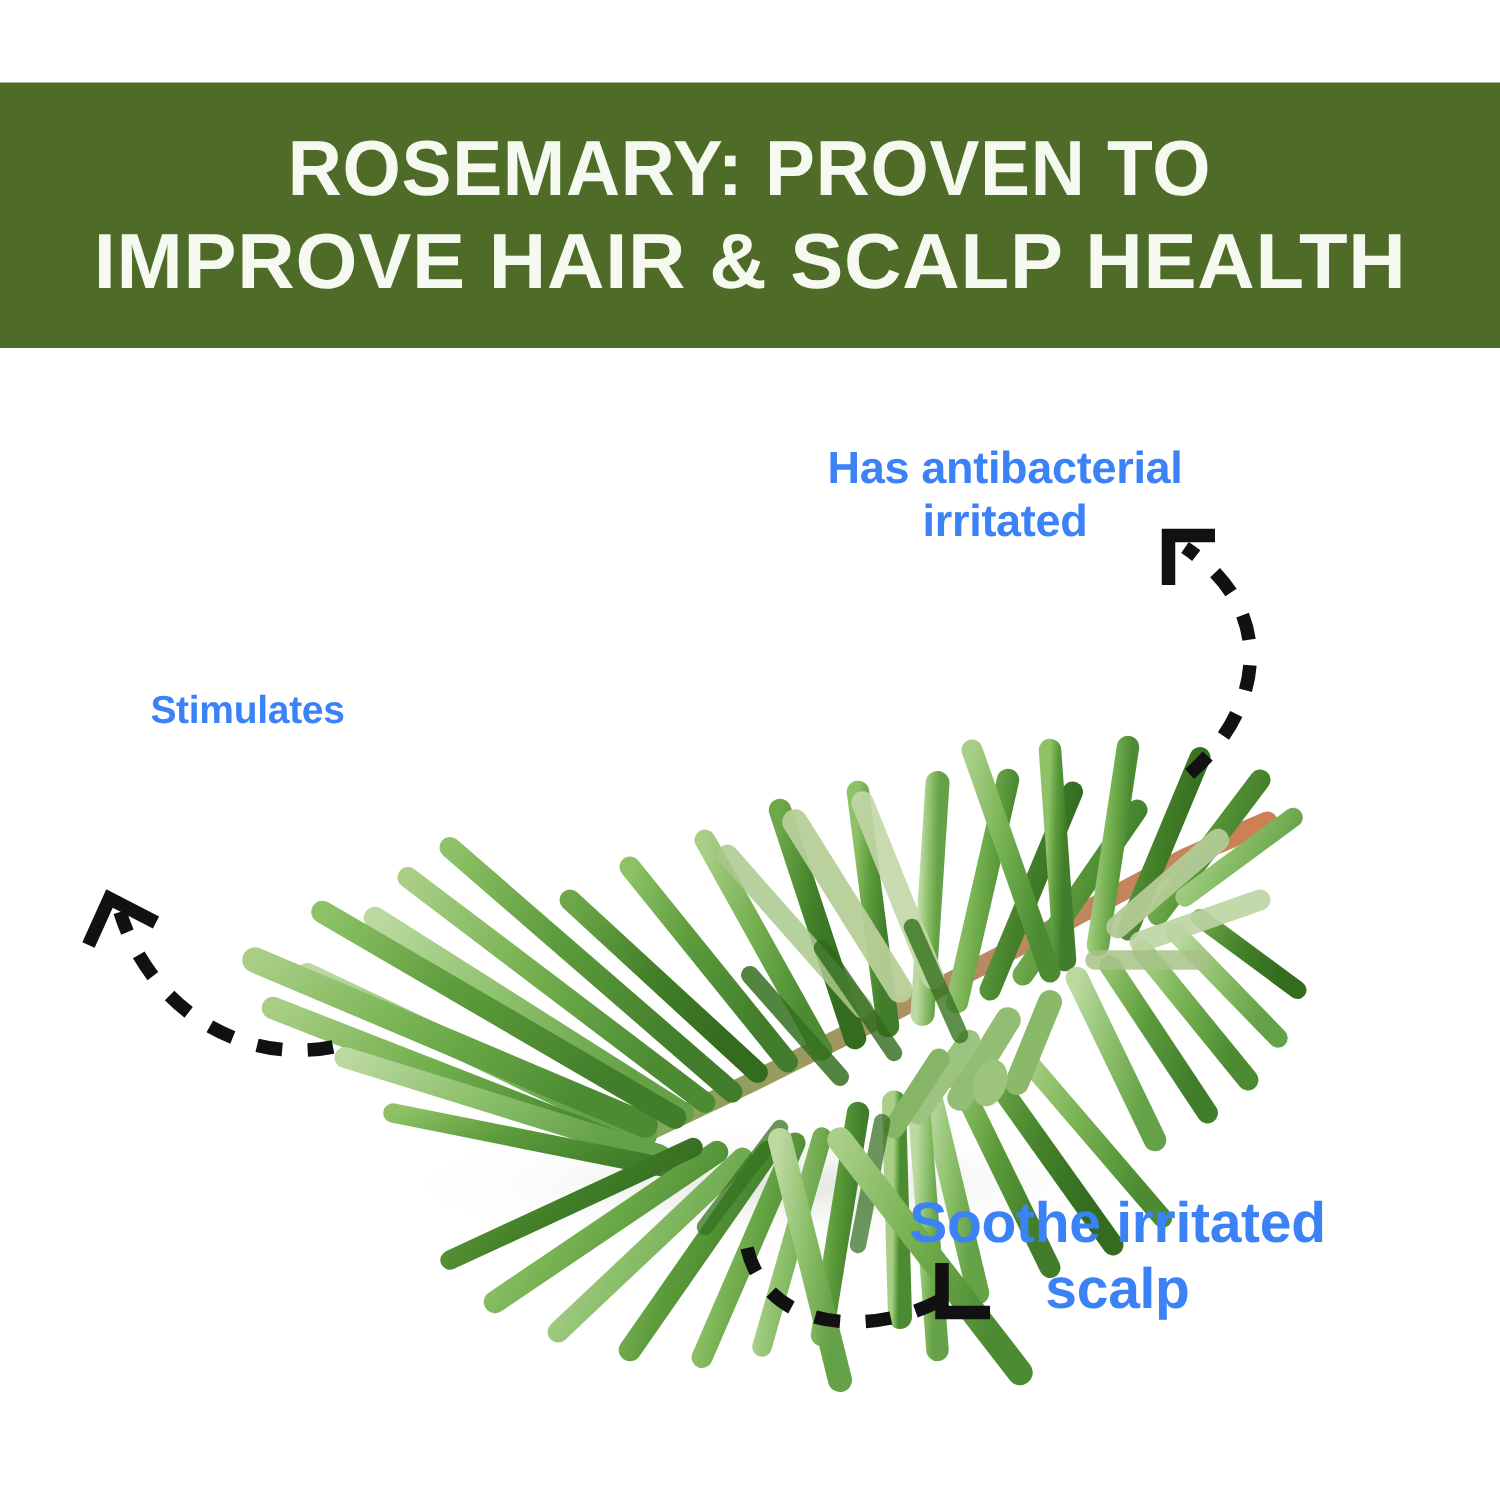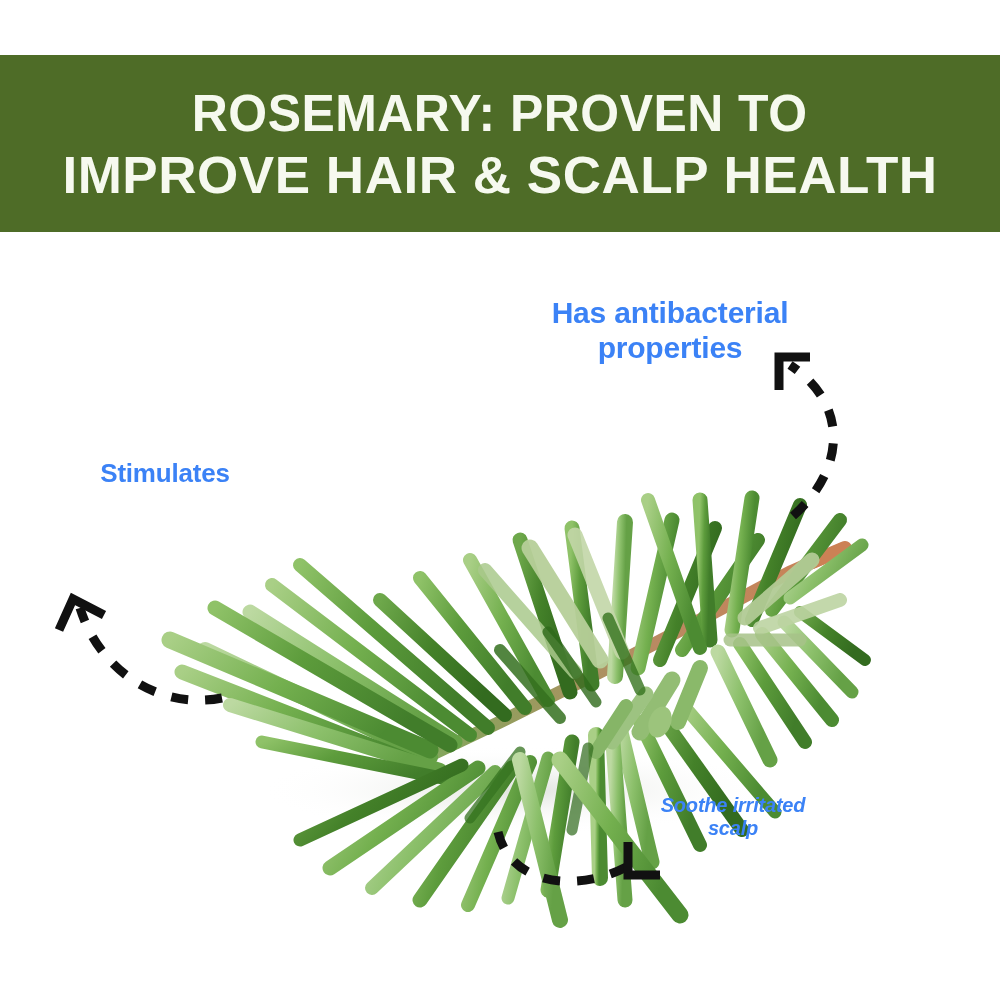--- a/index.html
+++ b/index.html
@@ -64,25 +64,24 @@
     width: 340px;
     font-size: 30px;
   }
   #callout-circulation {
     left: 45px;
     top: 458px;
     width: 240px;
     font-size: 26px;
   }
   #callout-soothe {
-    left: 568px;
+    left: 580px;
     top: 794px;
     width: 330px;
-    font-size: 20px;
-    font-style: italic;
+    font-size: 38px;
   }
   .callout .cl {
     display: block;
   }
 
   
   #sprig-layer, #arrow-layer {
     position: absolute;
     left: 0;
     top: 0;
@@ -230,21 +229,21 @@
     <g fill="none" stroke="#111111" stroke-width="9" stroke-linecap="butt" stroke-linejoin="miter">
 
       <polyline points="810,357 779,357 779,390"></polyline>
       <polyline points="59,630 73,599 104,615"></polyline>
       <polyline points="616,849 648,849 648,882" transform="rotate(180 638 862)"></polyline>
     </g>
   </svg>
 
   <div class="callout" id="callout-antibacterial">
     <span class="cl">Has antibacterial</span>
-    <span class="cl">properties</span>
+    <span class="cl">irritated</span>
   </div>
 
   <div class="callout" id="callout-circulation">
     <span class="cl">Stimulates</span>
   </div>
 
   <div class="callout" id="callout-soothe">
     <span class="cl">Soothe irritated</span>
     <span class="cl">scalp</span>
   </div>

